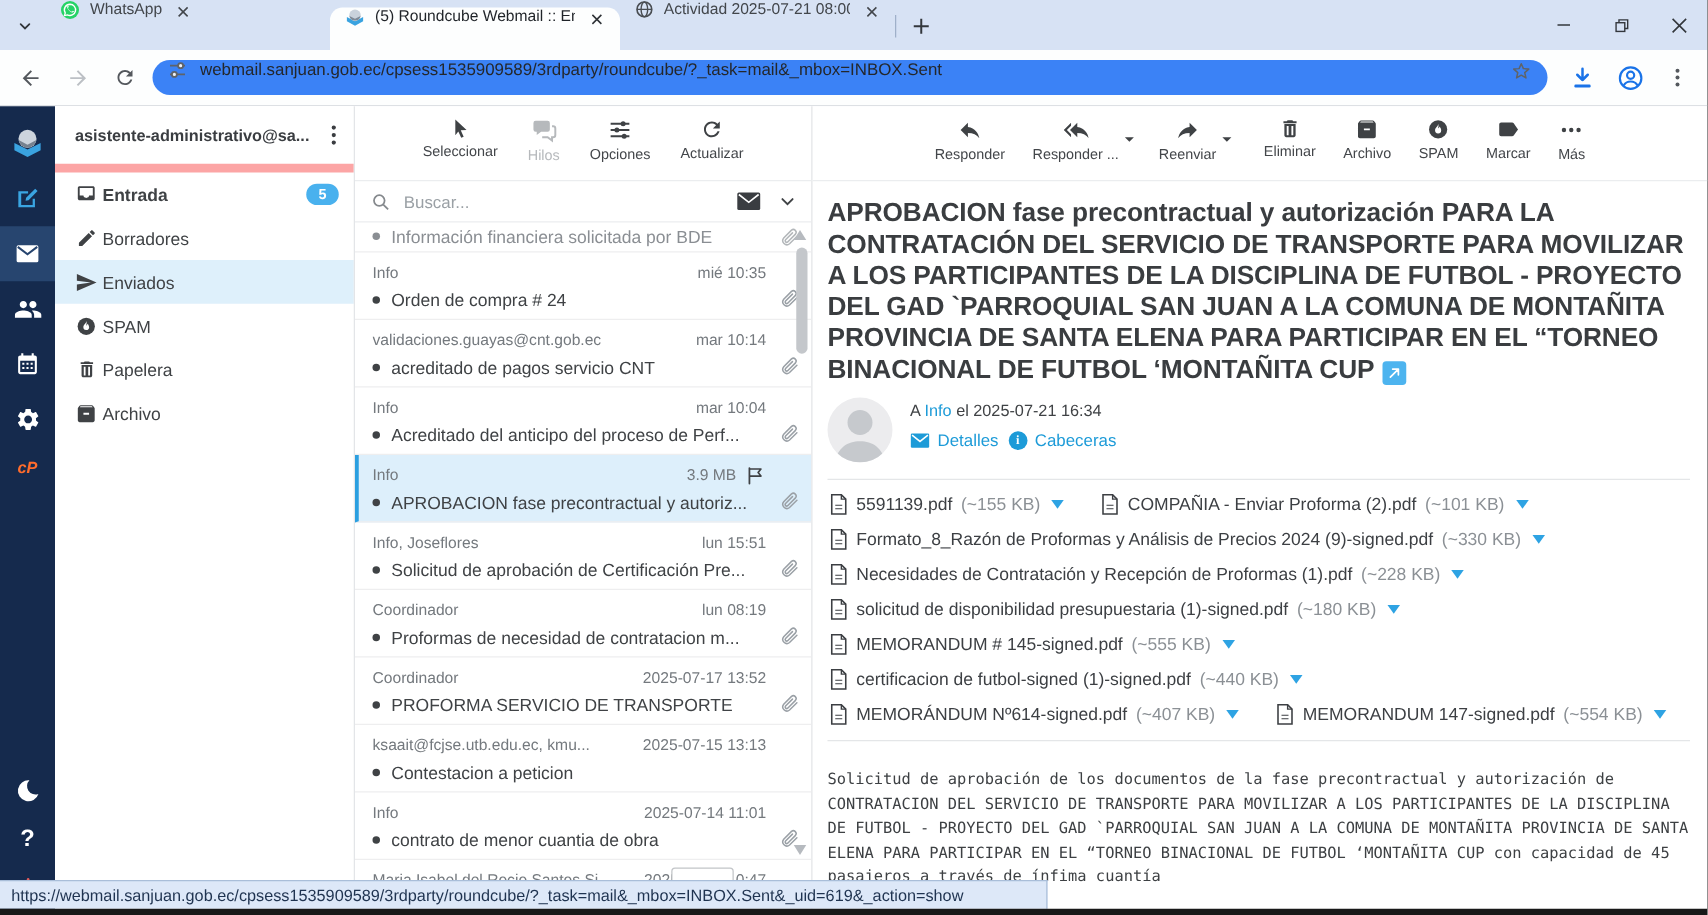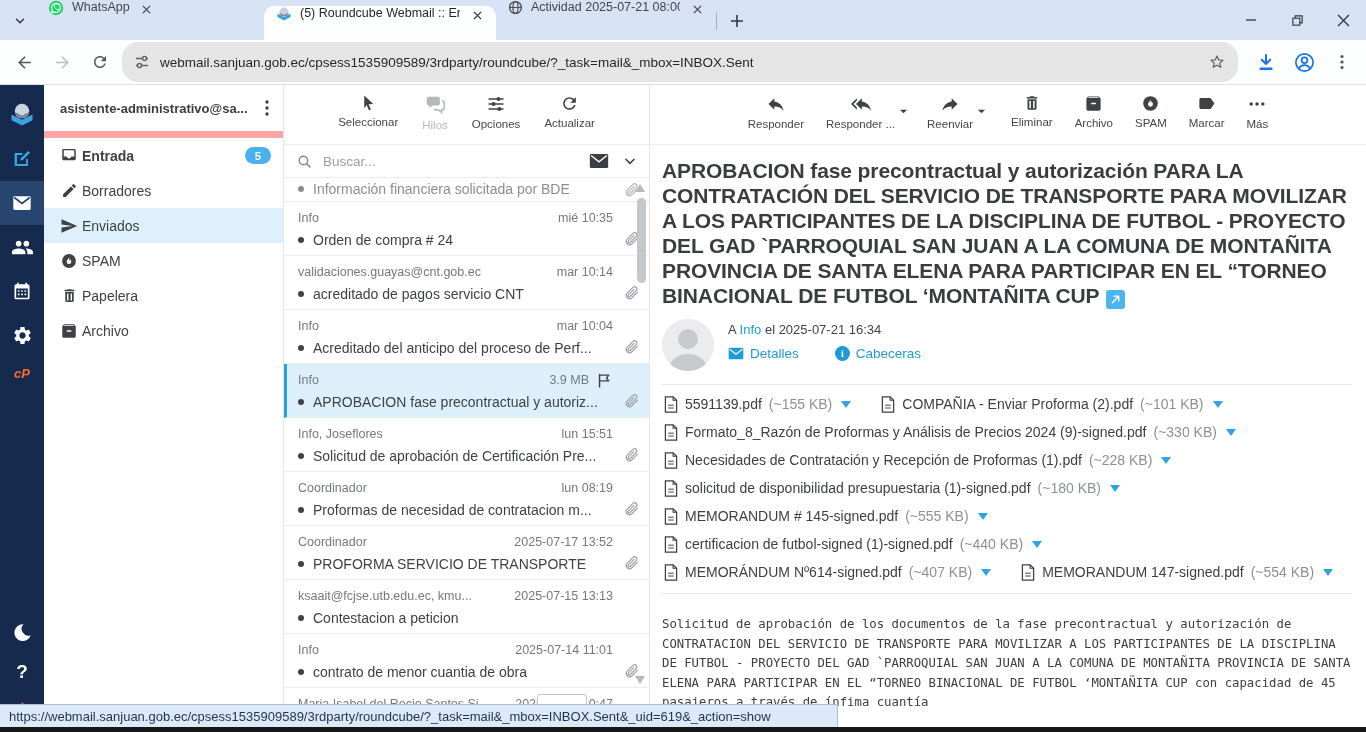--- a/index.html
+++ b/index.html
@@ -15,21 +15,21 @@
   .tab.active{background:#fdfefe;height:34px;border-radius:10px 10px 0 0;color:#1f2328;}
   .tabx{width:18px;height:18px;border-radius:50%;display:flex;align-items:center;justify-content:center;flex:0 0 auto;}
   .tabsep{width:1px;height:18px;background:#9fb0c9;margin:0 2px 10px 2px;}
   .newtab{width:28px;height:28px;margin:0 0 5px 4px;display:flex;align-items:center;justify-content:center;color:#33373c;}
   .winctl{position:absolute;right:0;top:0;display:flex;height:40px;}
   .winbtn{width:46px;height:40px;display:flex;align-items:center;justify-content:center;color:#33373c;}
 
   .navbar{position:absolute;top:40px;left:0;right:0;height:45px;background:#fdfefe;border-bottom:1px solid #dde0e4;
     display:flex;align-items:center;padding:0 8px;box-sizing:border-box;gap:6px;}
   .navbtn{width:32px;height:32px;display:flex;align-items:center;justify-content:center;border-radius:50%;flex:0 0 auto;}
-  .urlpill{flex:1;height:40px;background:#e5e5e5;border-radius:16px;display:flex;align-items:center;padding:0 12px;gap:10px;min-width:0;}
+  .urlpill{flex:1;height:28px;background:#3b82f6;border-radius:16px;display:flex;align-items:flex-start;padding:0 12px;gap:10px;min-width:0;}
   .url{font-size:13.5px;color:#24272b;white-space:nowrap;overflow:hidden;flex:1;}
   .right-icons{display:flex;align-items:center;gap:6px;padding-left:6px;}
 
   
   .app{position:absolute;top:85px;left:0;right:0;bottom:0;display:flex;background:#fff;}
 
   .rail{width:44px;background:#152a4d;position:relative;flex:0 0 auto;display:flex;flex-direction:column;align-items:center;padding-top:8px;box-sizing:border-box;}
   .rail-item{width:44px;height:44px;display:flex;align-items:center;justify-content:center;flex:0 0 auto;}
   .rail-item.active{background:#27456f;}
   .rail-bottom{position:absolute;left:0;bottom:2px;width:44px;display:flex;flex-direction:column;align-items:center;}
@@ -89,21 +89,21 @@
   .gapL{margin-left:16px;}
   .rcontent{flex:1;padding:13px 14px 0 12px;overflow:hidden;}
   .subject{font-size:21px;line-height:25px;font-weight:700;color:#3a3d40;max-width:692px;letter-spacing:-0.1px;}
   .extlink{display:inline-flex;width:19px;height:19px;background:#4db4ef;border-radius:3px;align-items:center;justify-content:center;
     vertical-align:-2px;margin-left:7px;}
   .fromrow{display:flex;gap:14px;margin-top:10px;}
   .avatar{width:52px;height:52px;border-radius:50%;background:#ececee;overflow:hidden;display:flex;align-items:flex-end;justify-content:center;flex:0 0 auto;}
   .fromlines{padding-top:3px;}
   .fline1{font-size:13px;color:#3f4245;}
   .fline1 a{color:#1d9bd8;text-decoration:none;}
-  .fline2{margin-top:9px;display:flex;gap:36px;align-items:flex-end;}
+  .fline2{margin-top:9px;display:flex;gap:8px;align-items:flex-end;}
   .blink{display:flex;align-items:center;gap:6px;font-size:13.5px;color:#1d9bd8;text-decoration:none;}
   .infocirc{width:15px;height:15px;border-radius:50%;background:#1d9bd8;color:#fff;font-size:10px;font-weight:700;
     display:flex;align-items:center;justify-content:center;font-family:"Liberation Serif",serif;}
 
   .atts{margin-top:13px;border-top:1px solid #e4e6e8;border-bottom:1px solid #e4e6e8;padding:5px 0 7px 2px;}
   .attrow{display:flex;gap:30px;}
   .att{display:flex;align-items:center;gap:7px;height:28px;font-size:14px;color:#3c3f43;white-space:nowrap;}
   .att .size{color:#8b9095;}
   .bcaret{width:0;height:0;border-left:5px solid transparent;border-right:5px solid transparent;border-top:7px solid #2ea3e3;margin-left:2px;}
 

